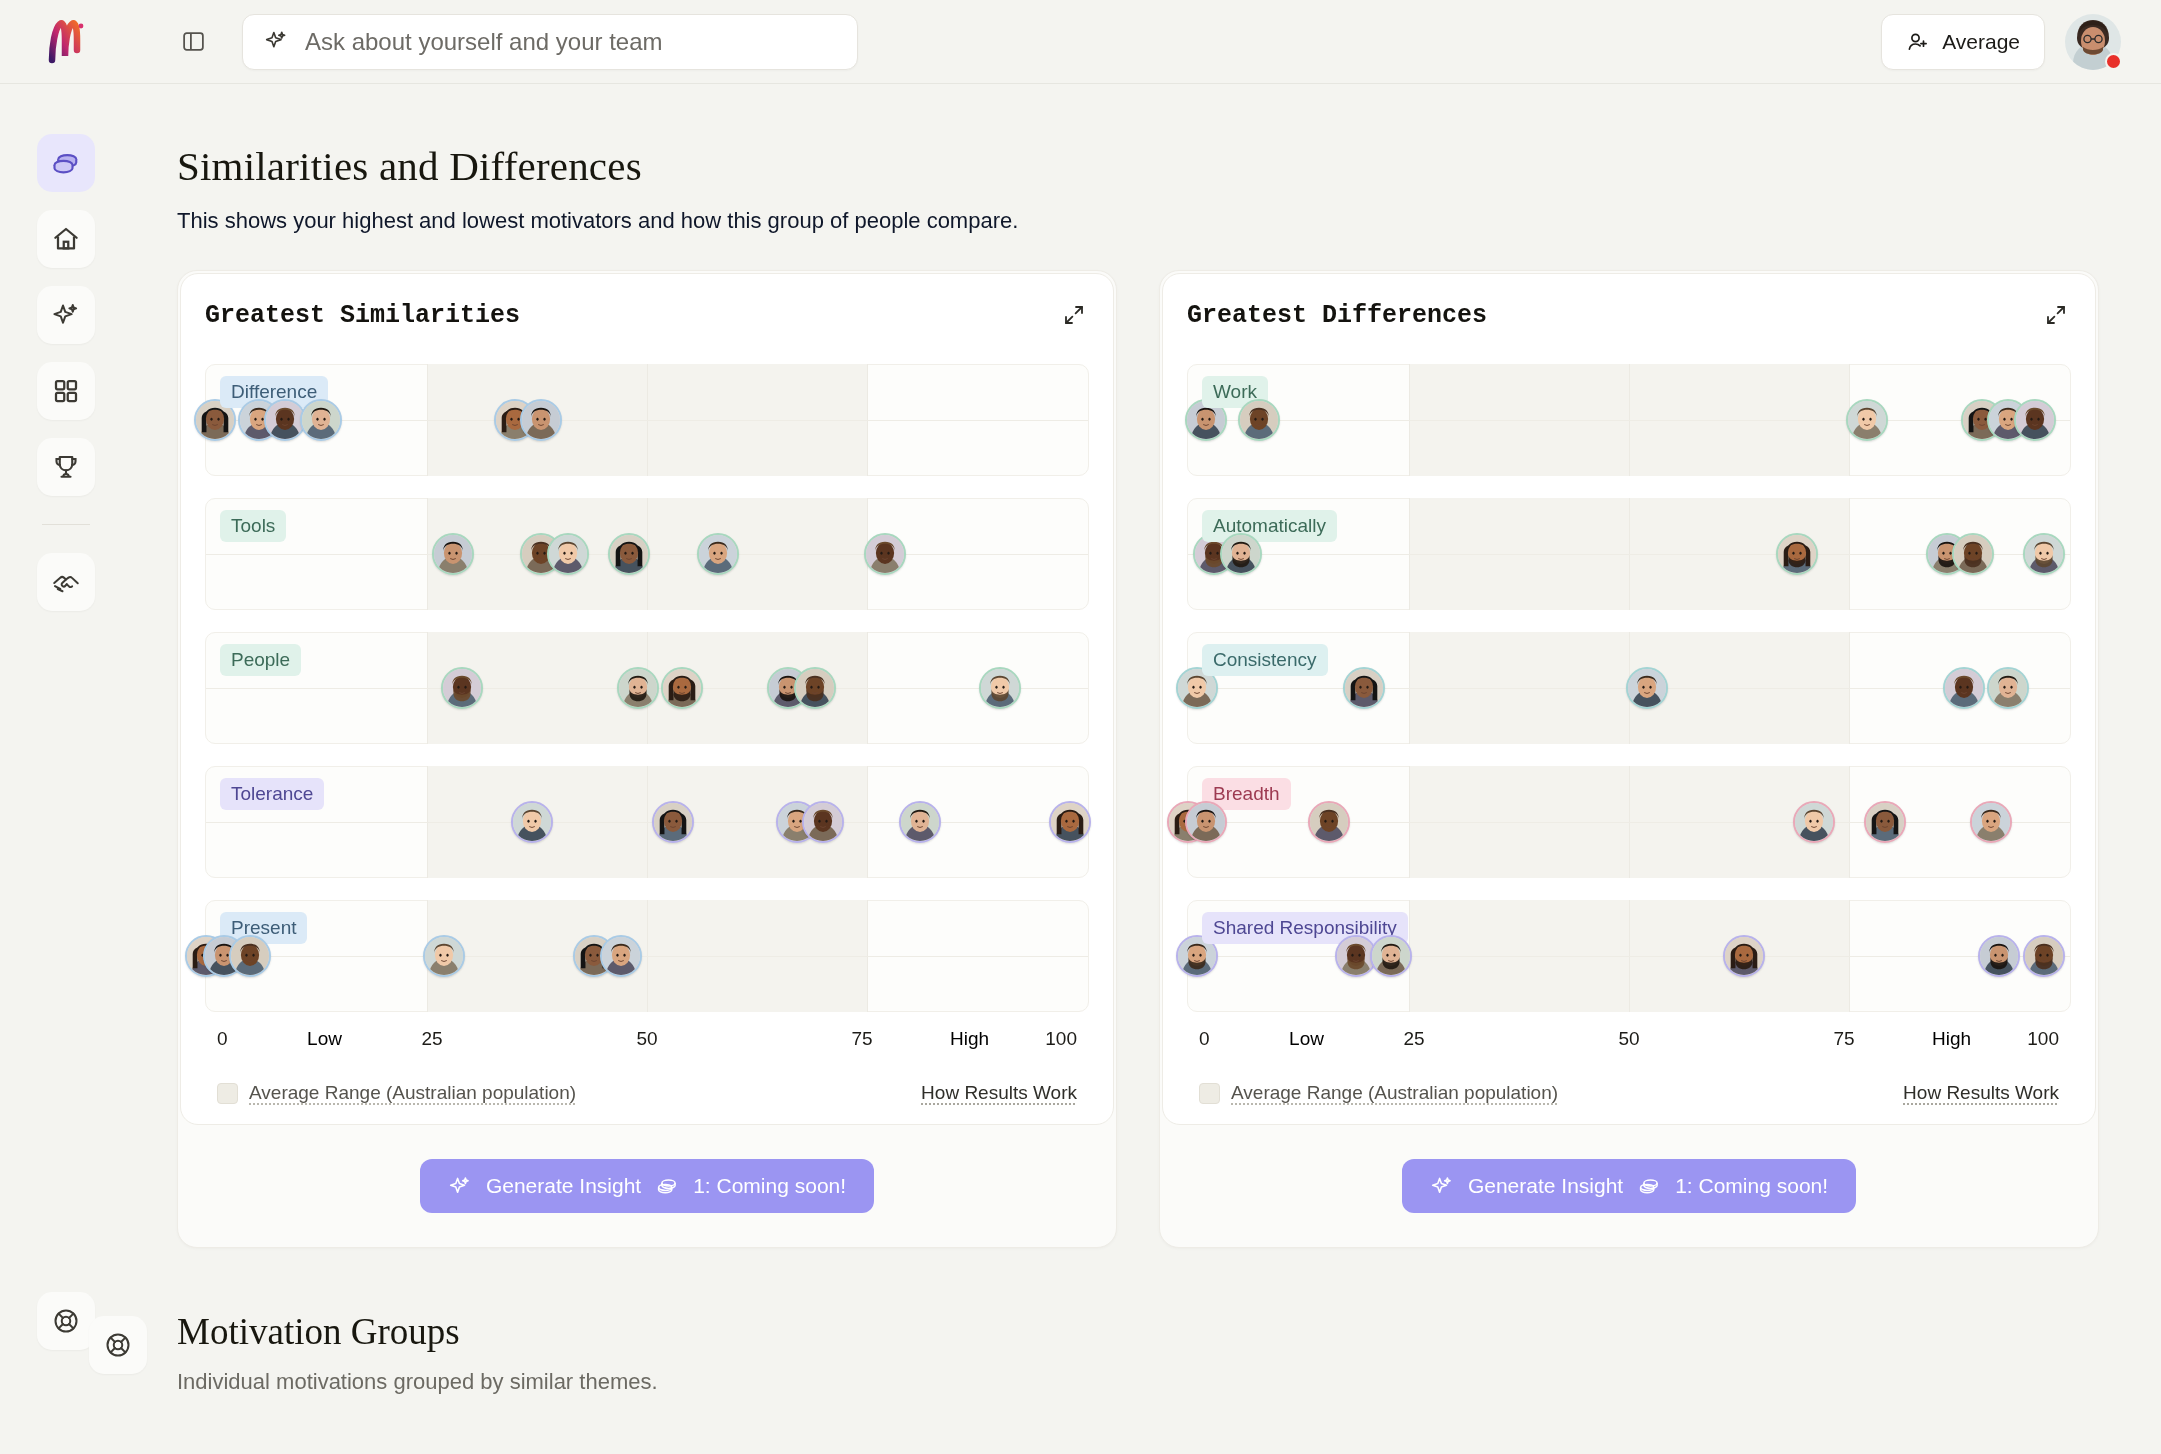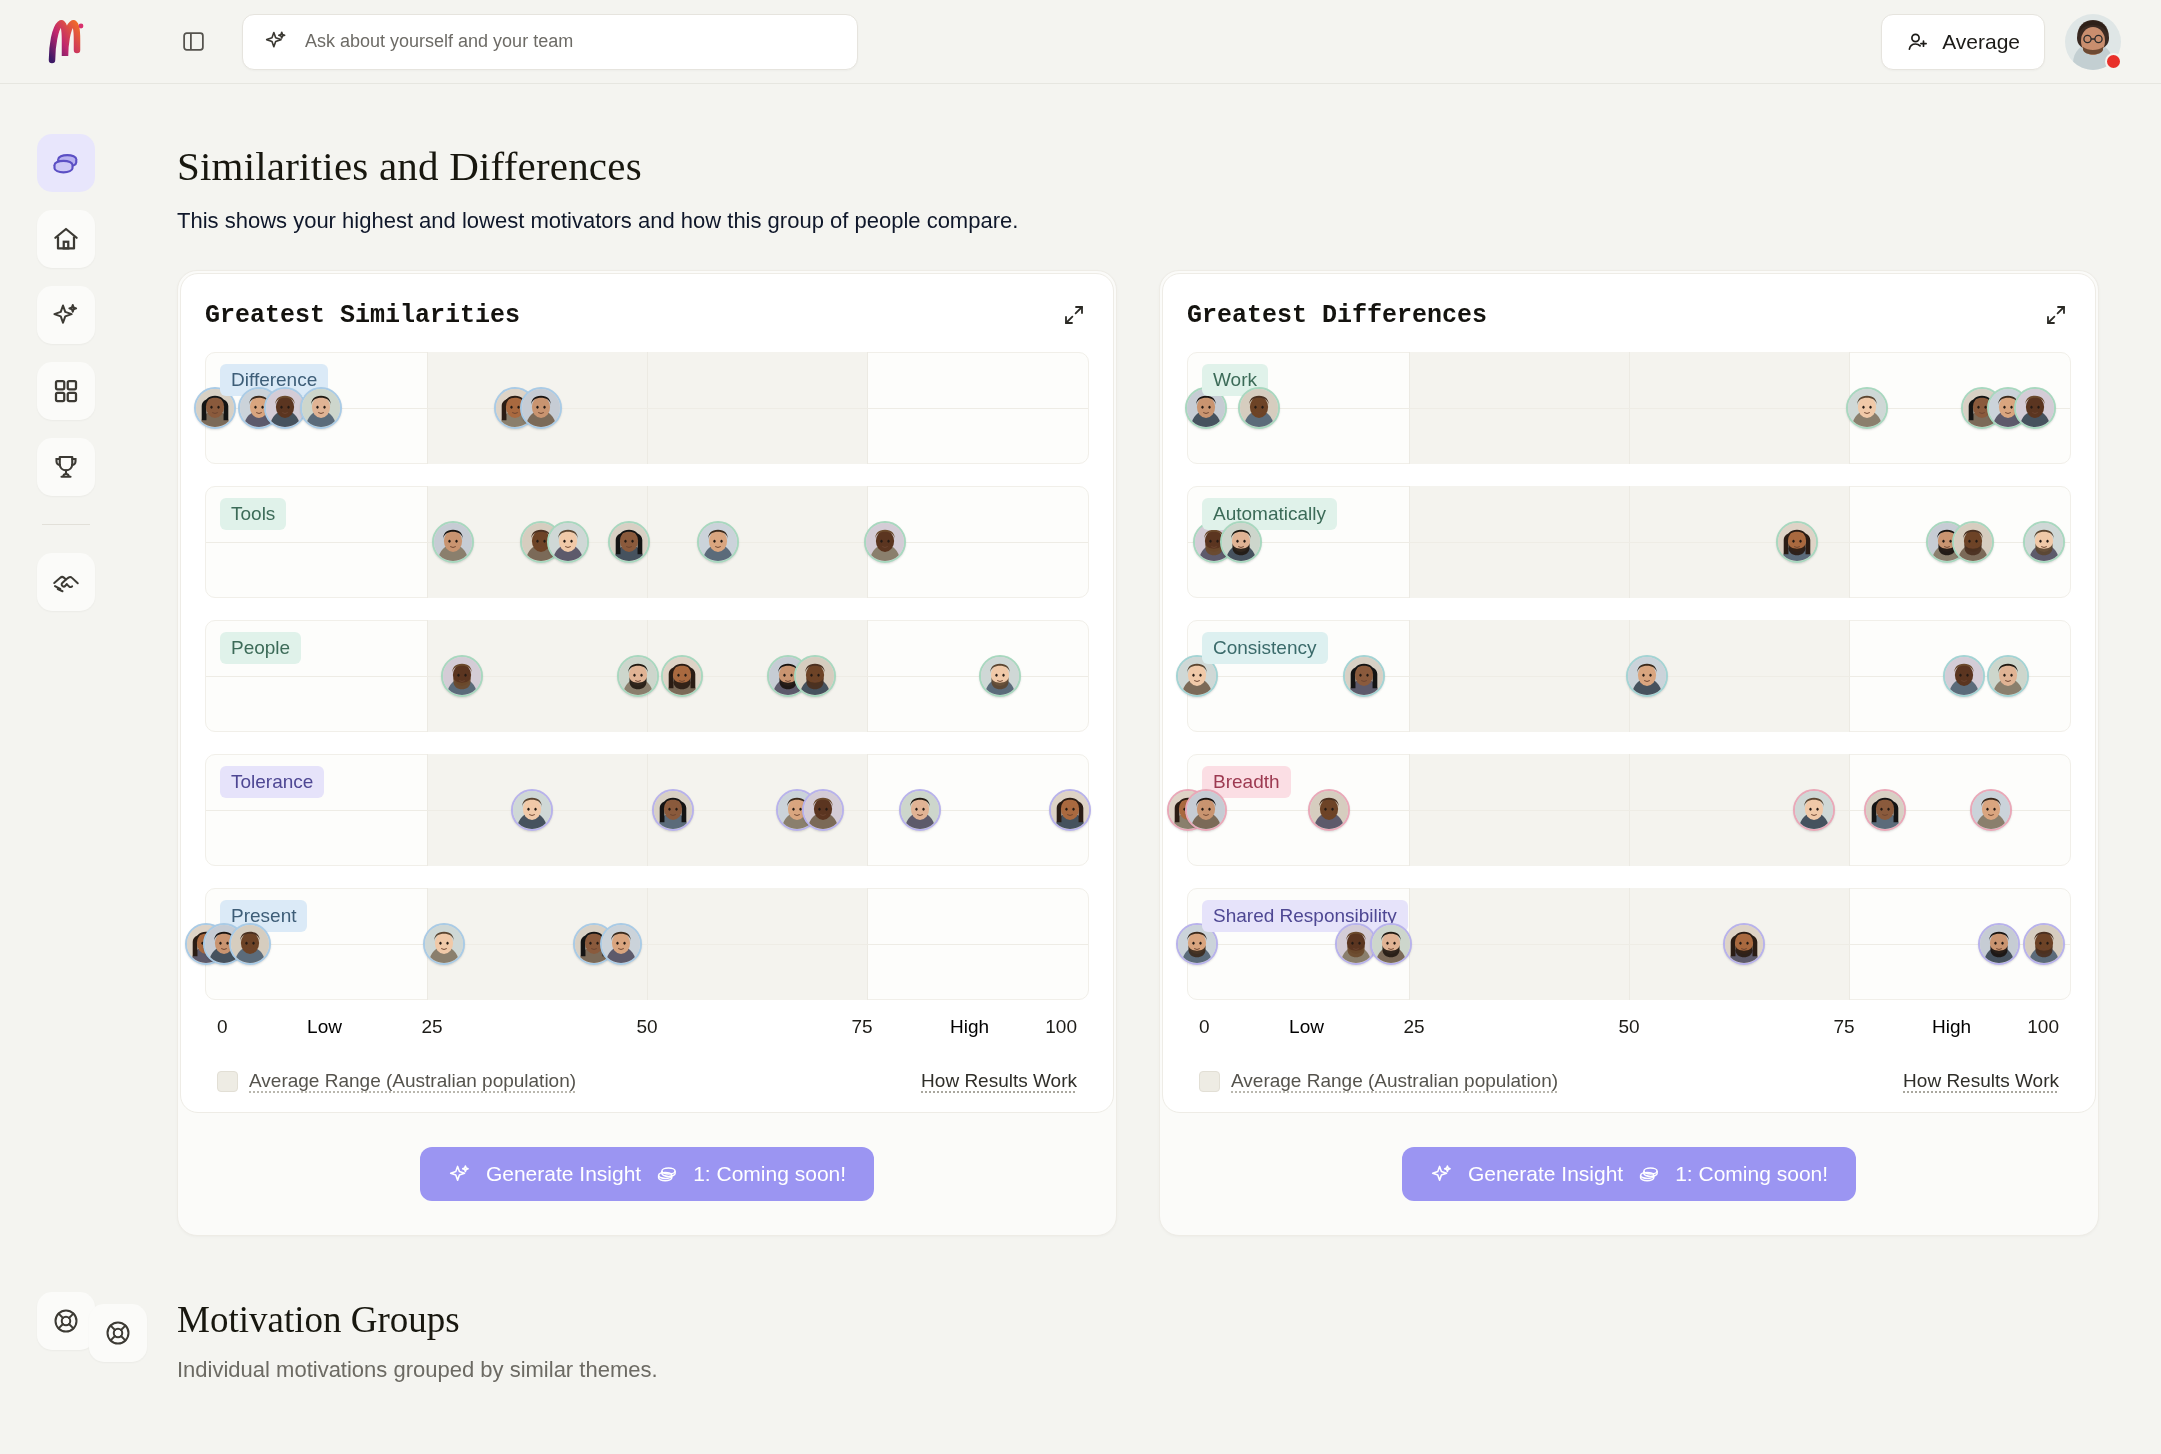--- a/index.html
+++ b/index.html
@@ -34,21 +34,21 @@
     border: 1px solid #e6e4de;
     border-radius: 12px;
     display: flex; align-items: center;
     padding: 0 20px;
     box-shadow: 0 1px 2px rgba(0,0,0,0.03);
   }
   .searchbox .spark { width: 26px; height: 26px; flex: none; }
   .search-input {
     border: none; outline: none; background: transparent;
     font-family: "Liberation Sans", sans-serif;
-    font-size: 18px; color: #55534e;
+    font-size: 24px; color: #55534e;
     margin-left: 16px; width: 100%;
   }
   .search-input::placeholder { color: #6d6b66; }
 
   .topbar-right {
     margin-left: auto; display: flex; align-items: center; gap: 20px;
     padding-right: 40px;
   }
   .invite-btn {
     height: 56px; min-width: 142px;
@@ -116,21 +116,21 @@
     border: 1px solid #eeece6;
     border-radius: 18px;
     margin: 2px; padding: 26px 24px 20px 24px;
   }
   .card-head { display: flex; align-items: center; justify-content: space-between; font-family: Liberation Mono, monospace; }
   .card-title { font-size: 25px; font-weight: 700; color: #14130f; }
   .expand-btn { cursor: pointer; width: 30px; height: 30px; display: flex; align-items: center; justify-content: center; }
   .expand-btn svg { width: 24px; height: 24px; }
 
   
-  .rows { margin-top: 22px; }
+  .rows { margin-top: 34px; }
   .row {
     position: relative;
     height: 112px;
     margin-bottom: 22px;
     background: #fdfdfb;
     border: 1px solid #f1efe9;
     border-radius: 10px;
     overflow: visible;
   }
   .row:last-child { margin-bottom: 6px; }

